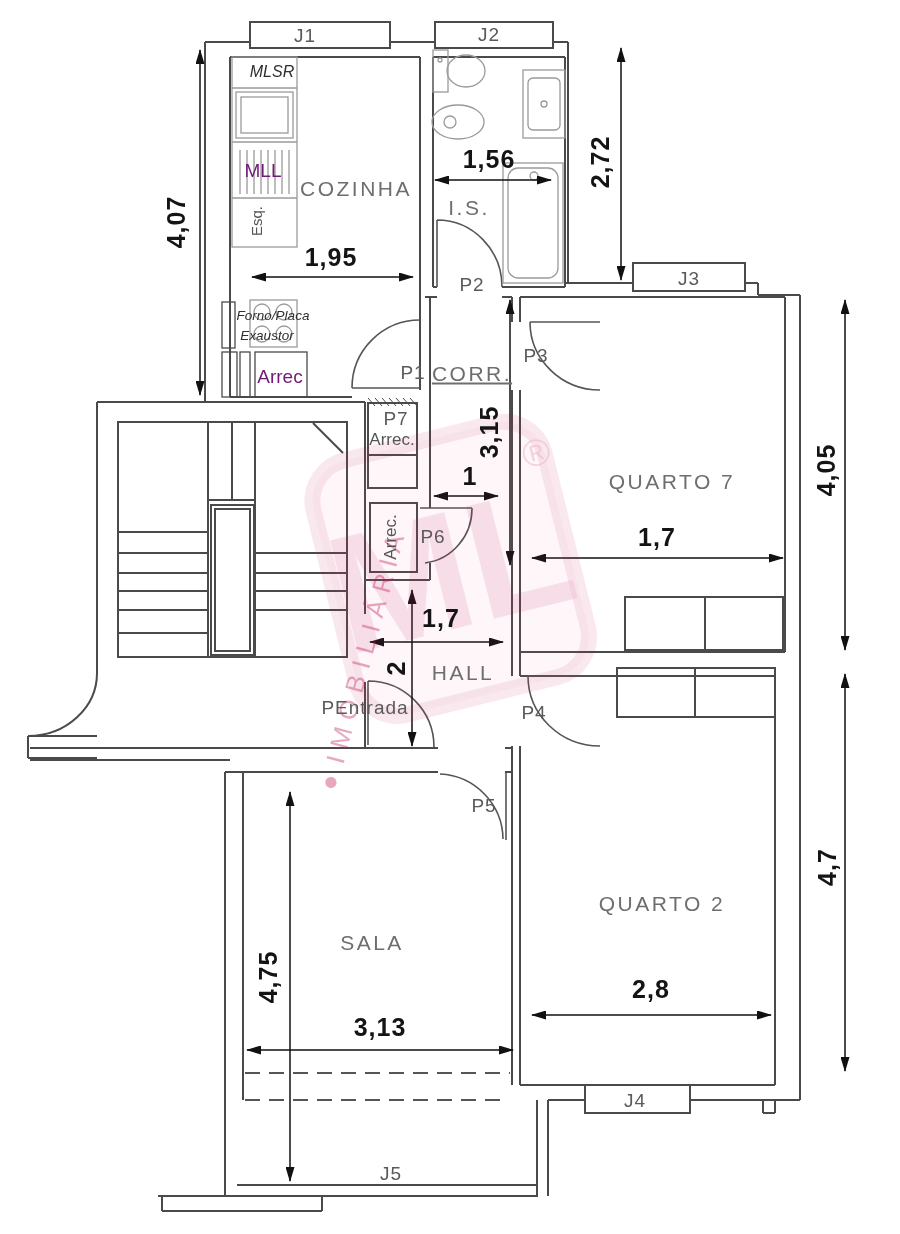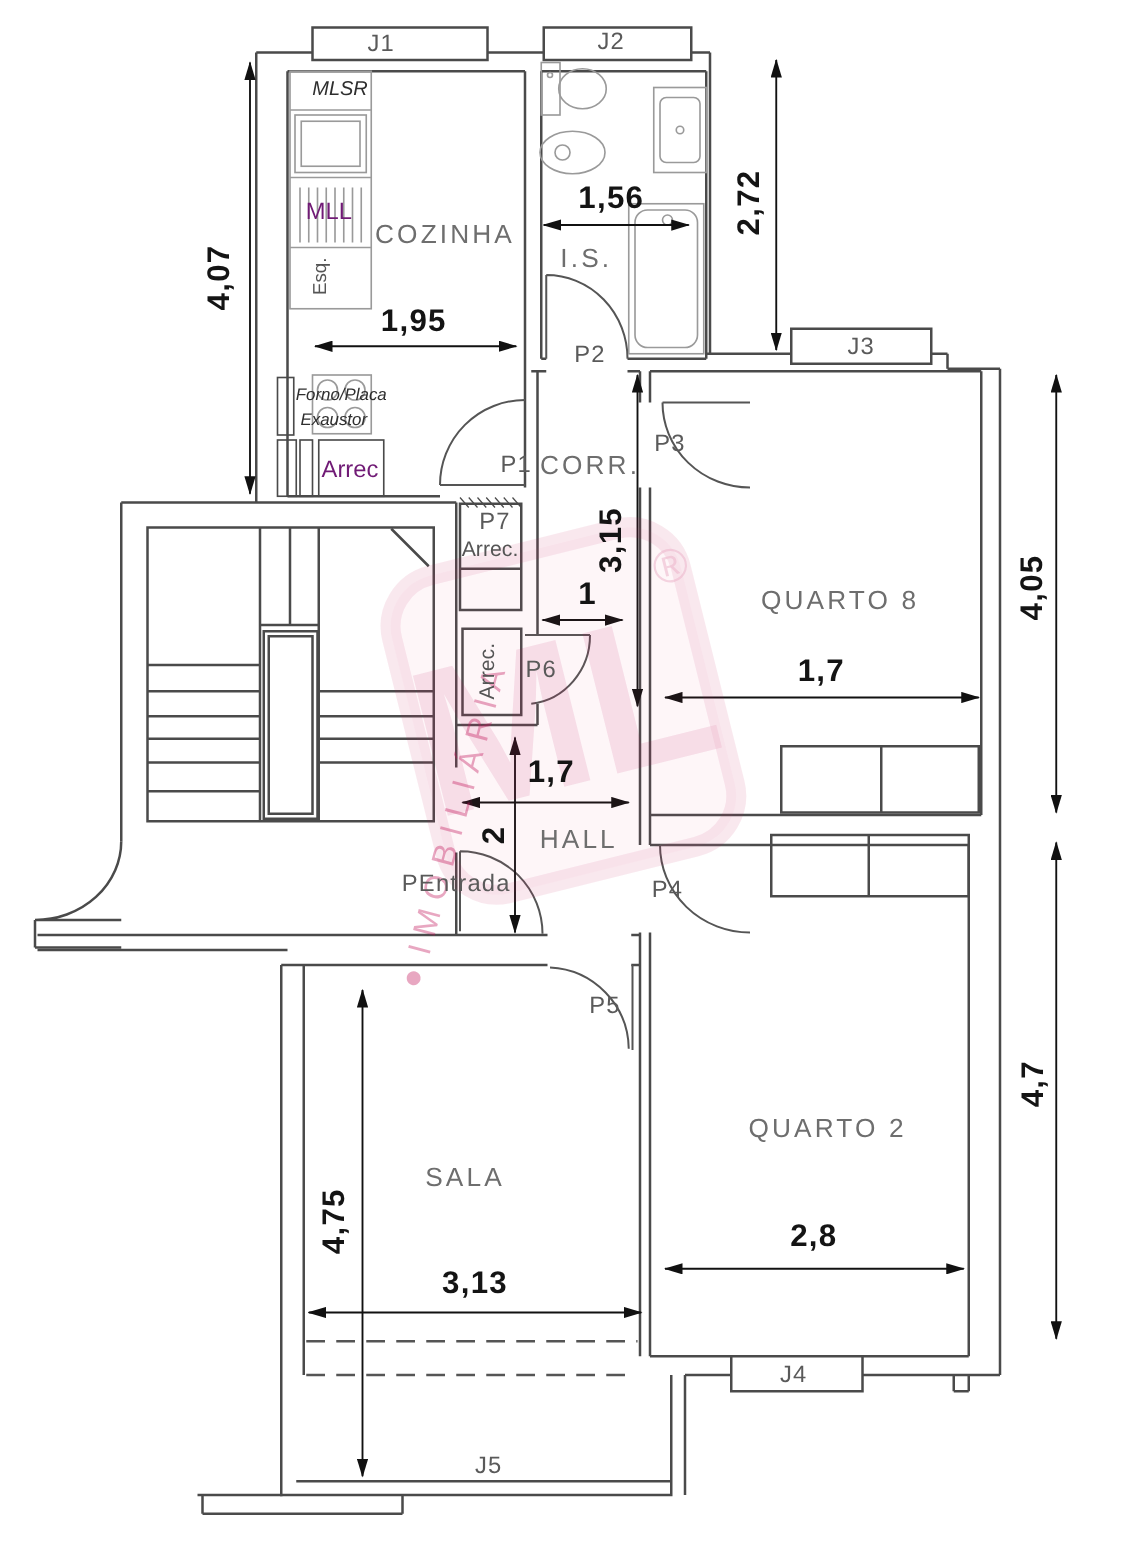--- a/index.html
+++ b/index.html
@@ -153,22 +153,22 @@
     <g transform="rotate(-14 450 570)" opacity="0.32">
       <rect x="332" y="438" width="238" height="262" rx="42" fill="#e75480" fill-opacity="0.16" stroke="#c2185b" stroke-opacity="0.30" stroke-width="16"></rect>
       <text x="451" y="628" font-size="168" font-weight="bold" text-anchor="middle" font-family="Liberation Sans, sans-serif" fill="#c2185b" fill-opacity="0.38">ML</text>
       <text x="548" y="490" font-size="38" font-family="Liberation Sans, sans-serif" fill="#c2185b" fill-opacity="0.55">®</text>
     </g>
     <text transform="rotate(-75 336 792)" x="336" y="792" font-size="26" letter-spacing="8" font-family="Liberation Sans, sans-serif" fill="#c2185b" fill-opacity="0.38"><tspan>●</tspan><tspan dx="4">IMOBILIÁRIA</tspan></text>
   </svg>
 
   <div class="lbl room" style="left:356px;top:188px;text-align:right;">COZINHA</div>
   <div class="lbl room" style="left:469px;top:207px;">I.S.</div>
-  <div class="lbl room" style="left:472px;top:373px;">CORR.</div>
-  <div class="lbl room" style="left:672px;top:481px;">QUARTO  8</div>
+  <div class="lbl room" style="left:472px;top:373px;text-decoration:underline;">CORR.</div>
+  <div class="lbl room" style="left:672px;top:481px;">QUARTO  7</div>
   <div class="lbl room" style="left:463px;top:672px;">HALL</div>
   <div class="lbl room" style="left:662px;top:903px;">QUARTO  2</div>
   <div class="lbl room" style="left:372px;top:942px;">SALA</div>
 
   <div class="lbl tag" style="left:305px;top:35px;">J1</div>
   <div class="lbl tag" style="left:489px;top:34px;">J2</div>
   <div class="lbl tag" style="left:689px;top:278px;">J3</div>
   <div class="lbl tag" style="left:635px;top:1100px;">J4</div>
   <div class="lbl tag" style="left:391px;top:1173px;text-align:center;">J5</div>
 

